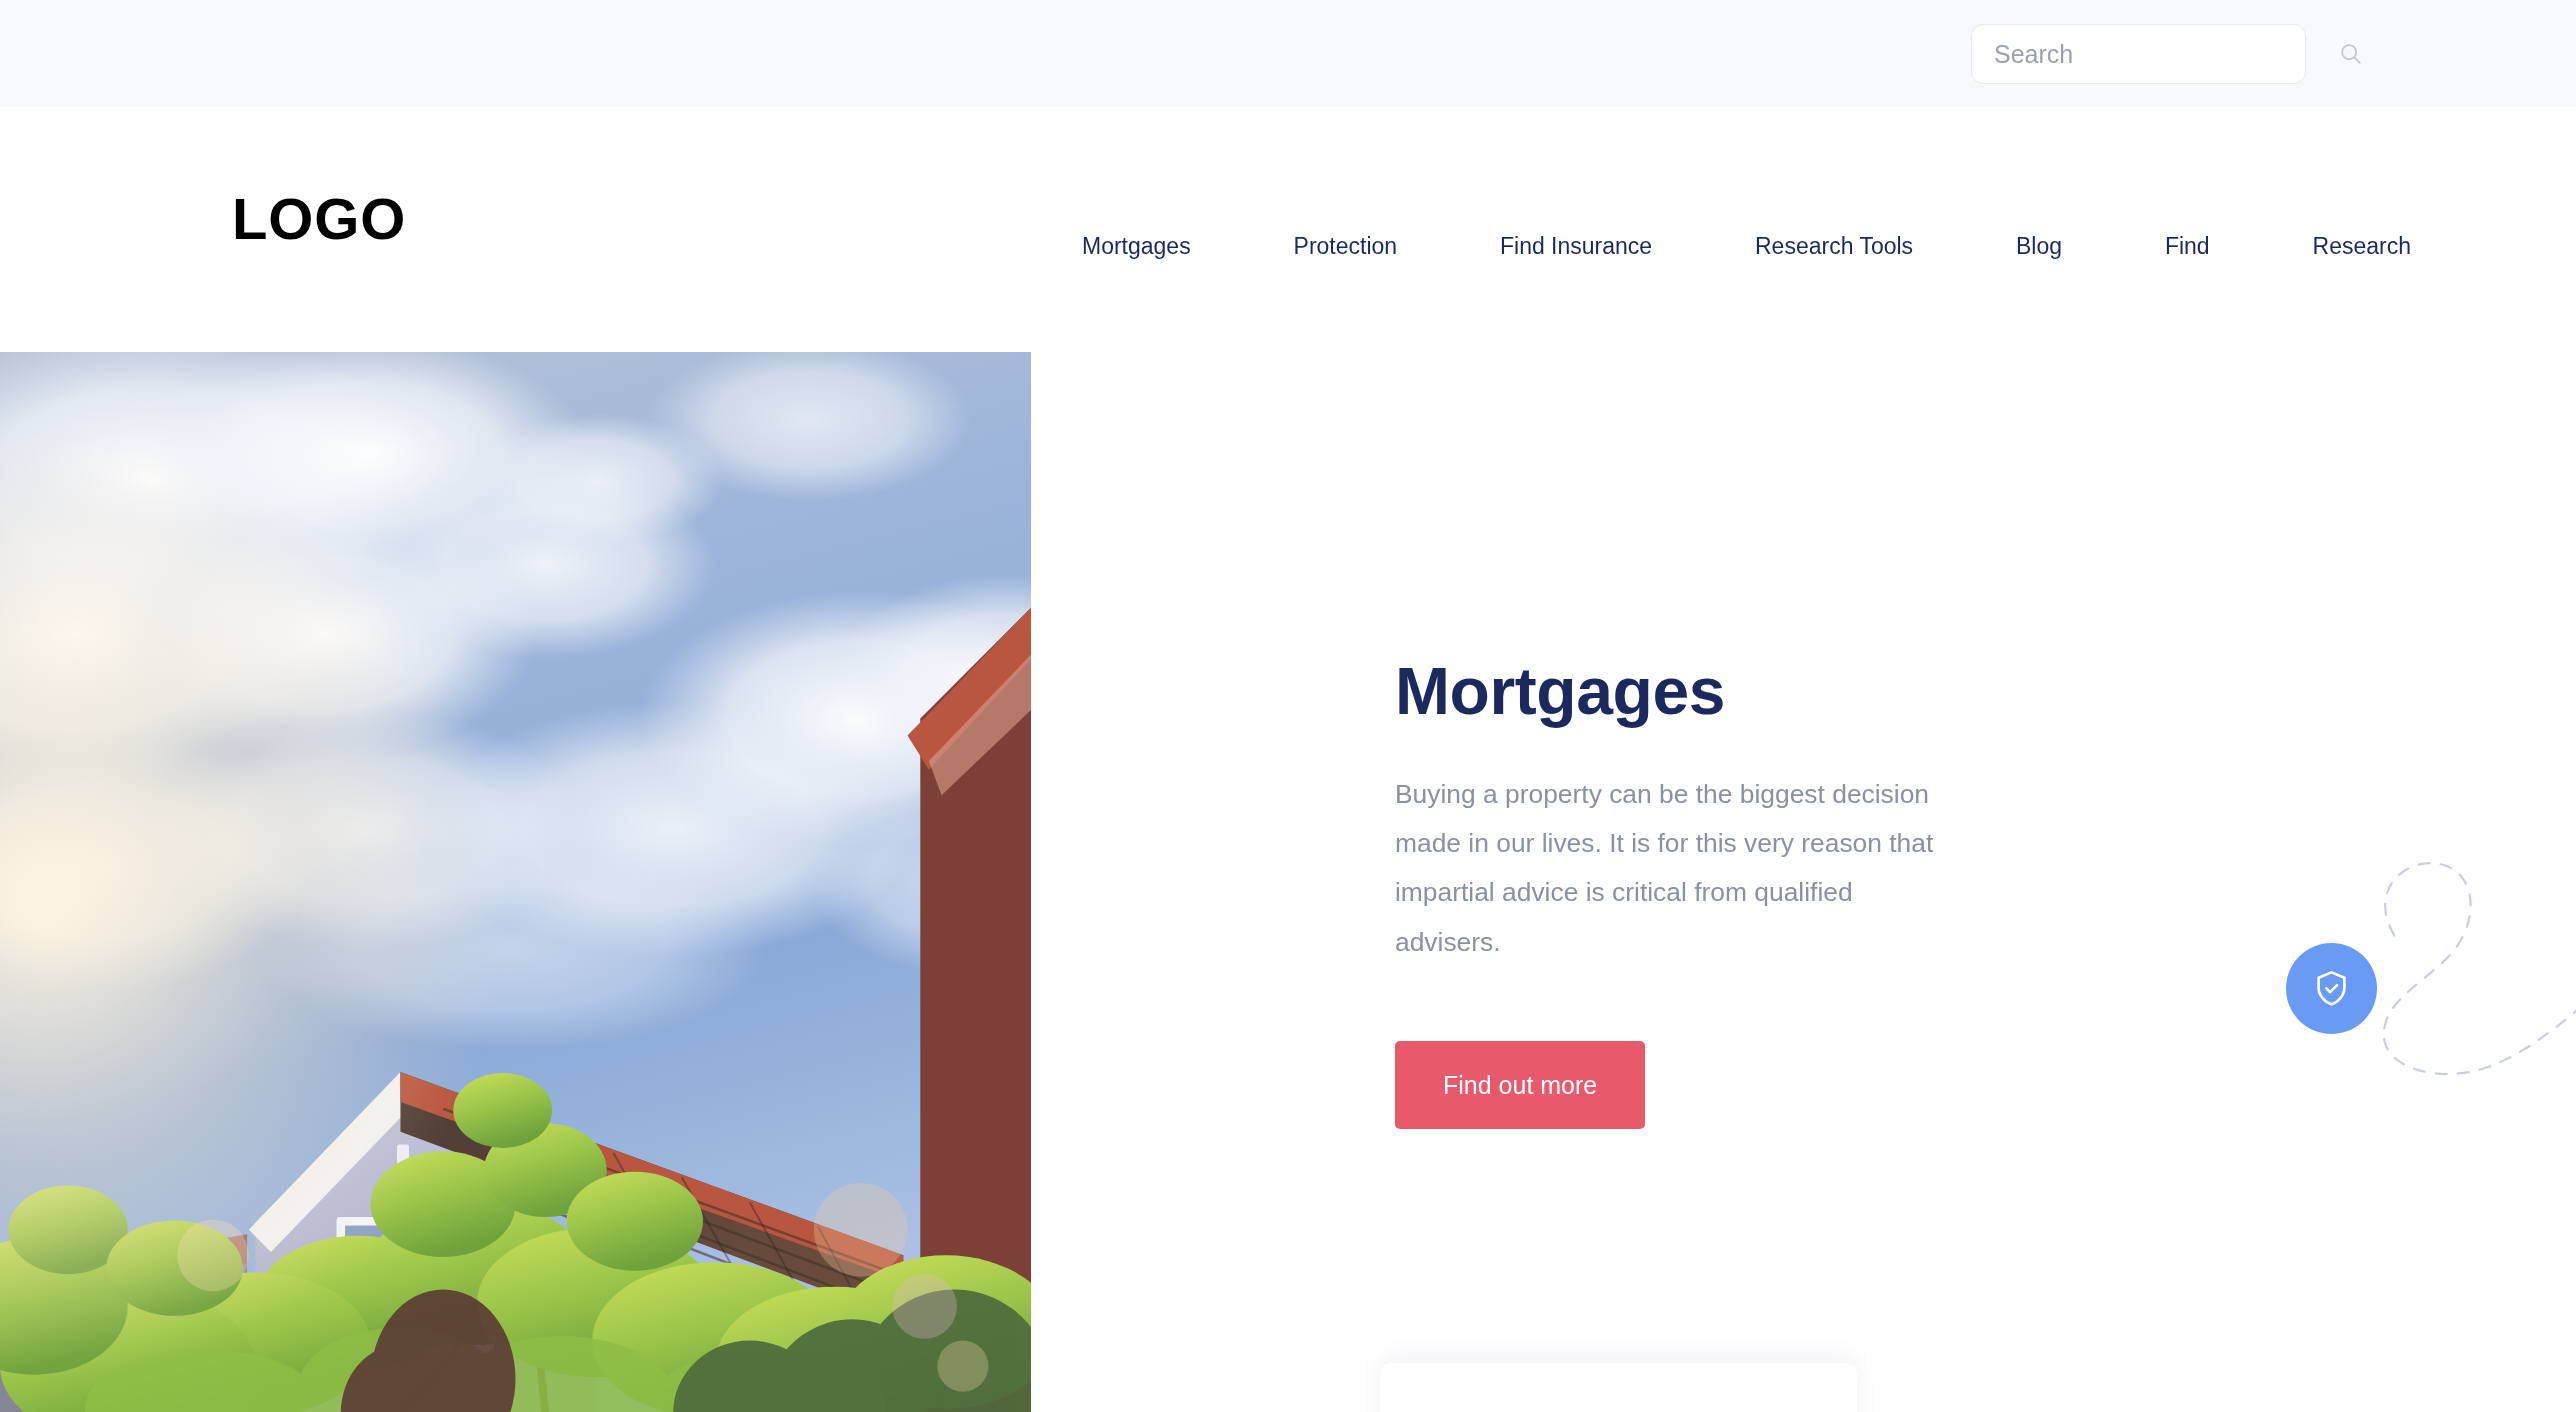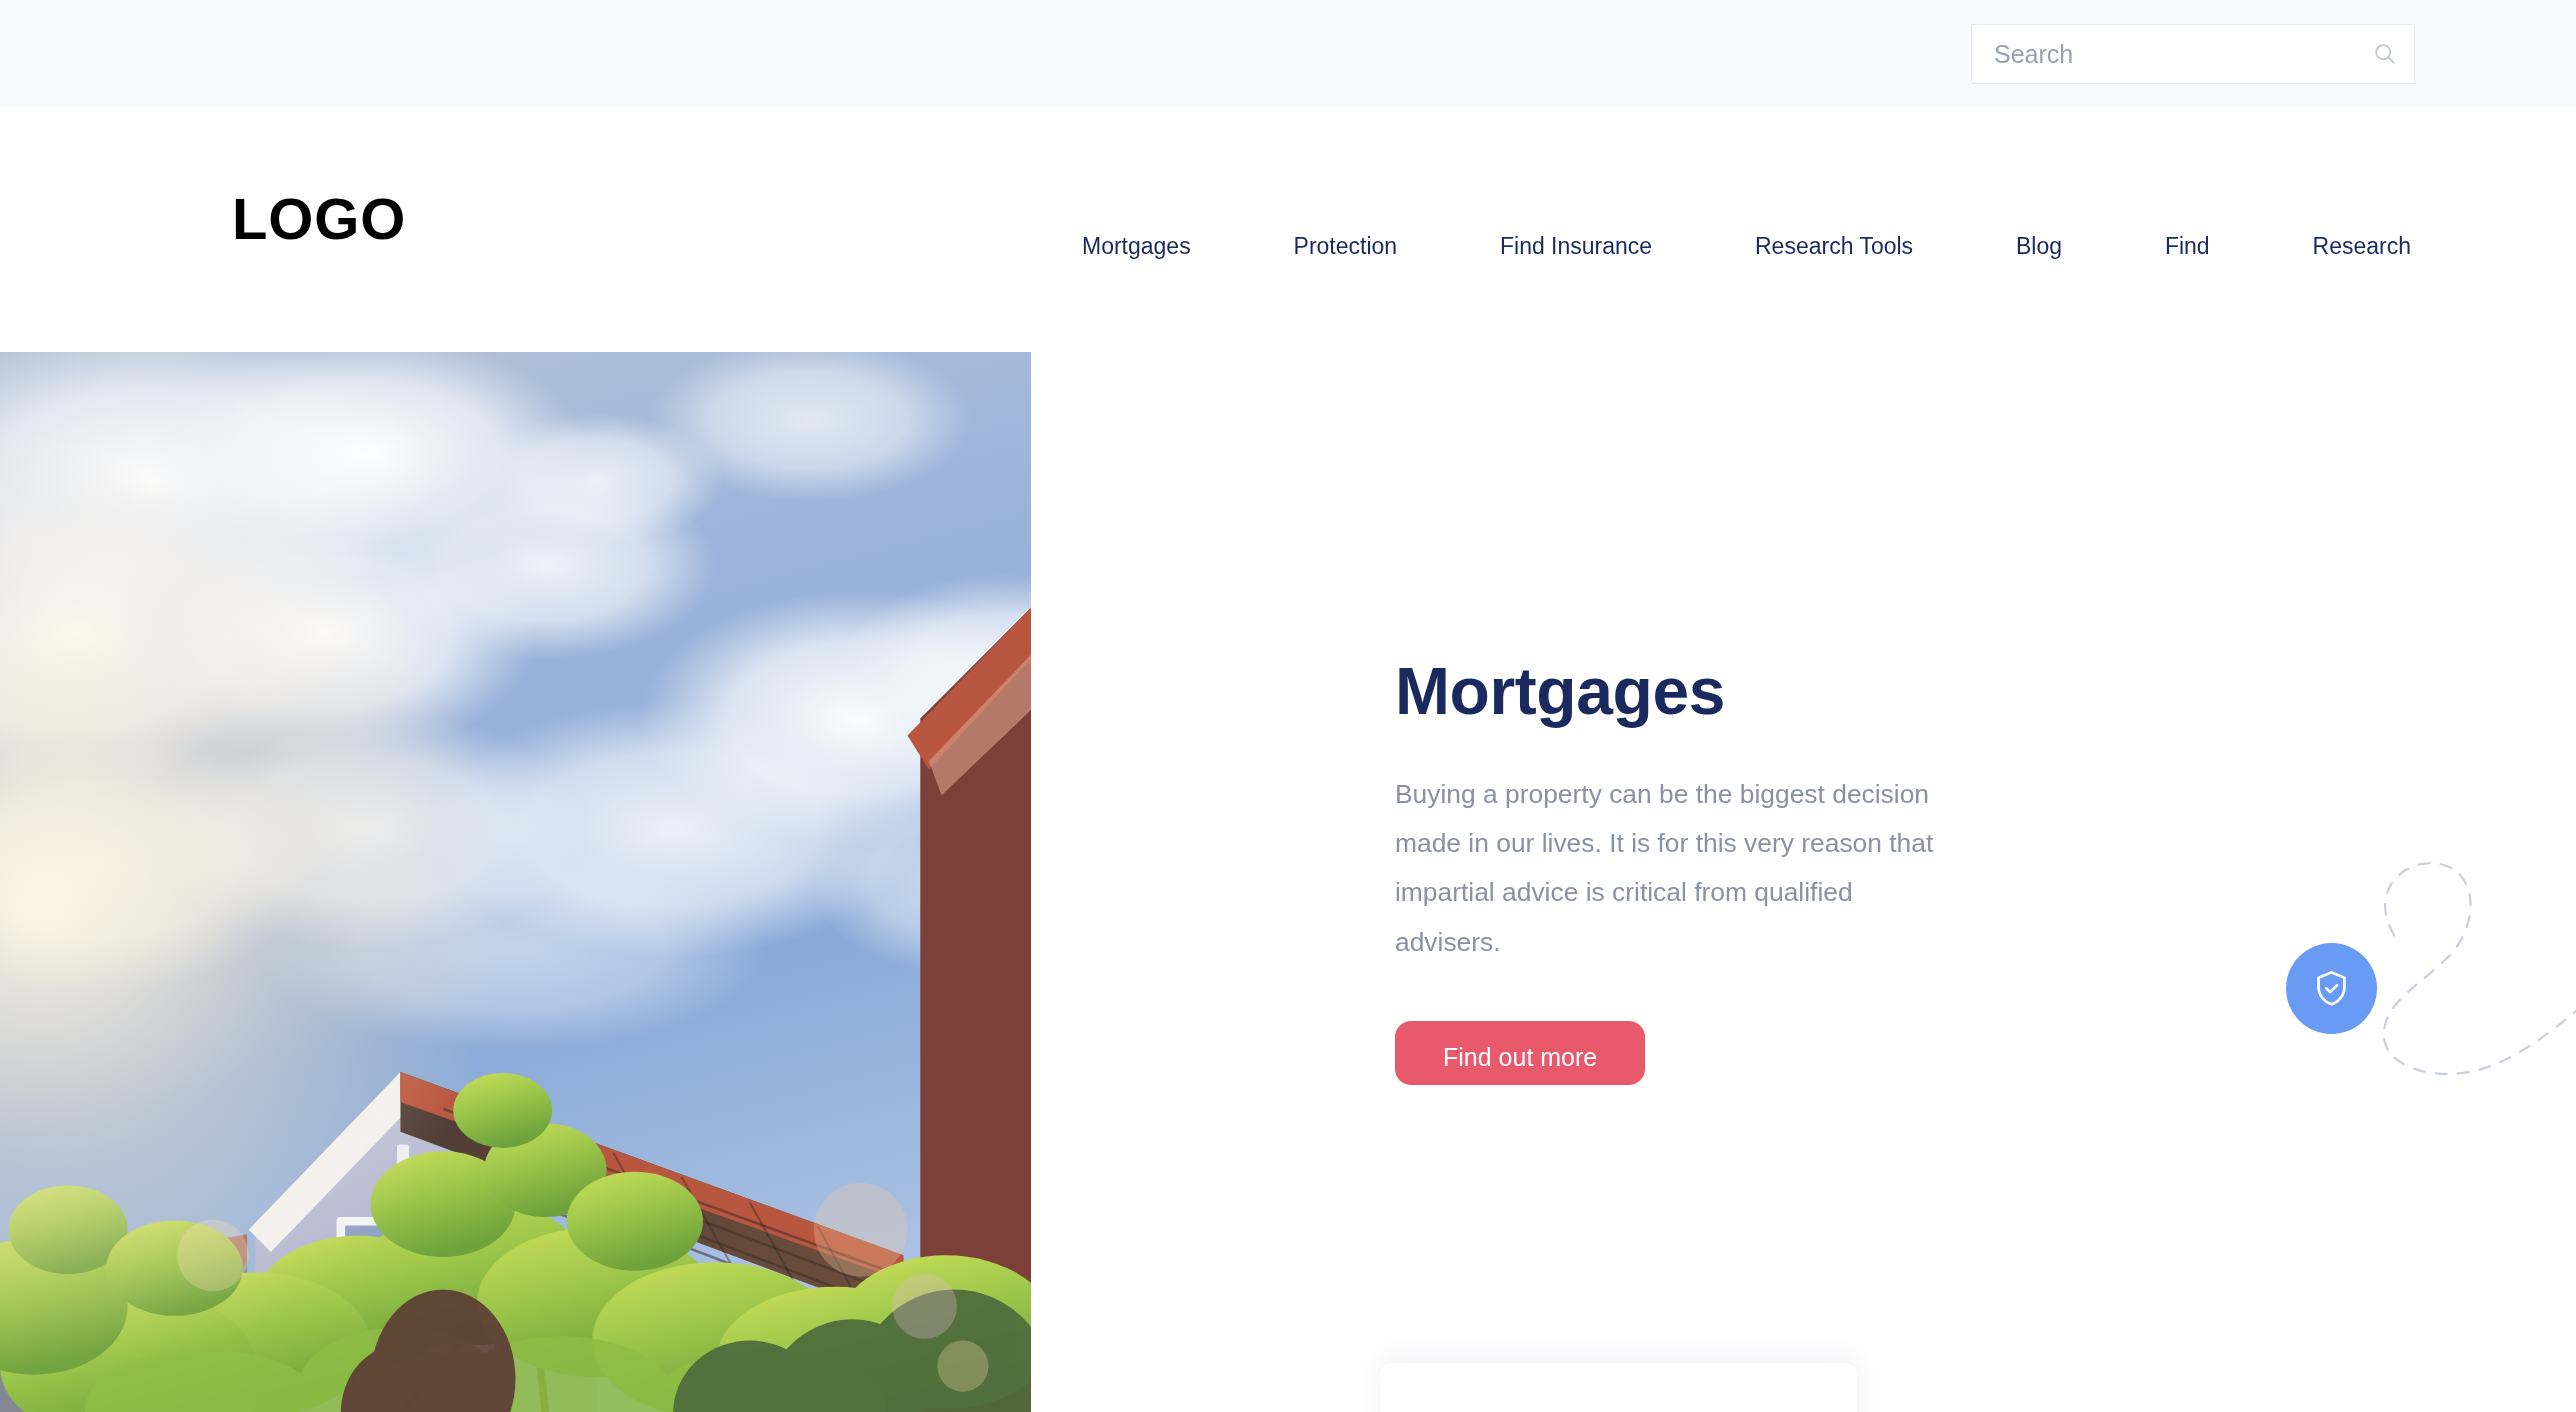--- a/index.html
+++ b/index.html
@@ -18,25 +18,25 @@
     top: 0; left: 0;
     width: 2576px;
     height: 107px;
     background: #f7f9fc;
   }
 
   .search-wrap {
     position: absolute;
     left: 1971px;
     top: 24px;
-    width: 444px;
+    width: 335px;
     height: 60px;
     background: #ffffff;
     border: 0.9px solid #e6e9ef;
-    border-radius: 2px;
+    border-radius: 12px;
     display: flex;
     align-items: center;
   }
 
   .search-input {
     flex: 1;
     height: 100%;
     border: none;
     outline: none;
     background: transparent;
@@ -126,28 +126,28 @@
 
   .hero-desc {
     margin-top: 43px;
     font-size: 26.4px;
     line-height: 1.86;
     color: #8a91a4;
     max-width: 562px;
   }
 
   .cta-button {
-    margin-top: 54px;
+    margin-top: 74px;
     display: inline-block;
     background: #e8596b;
     color: #ffffff;
     border: none;
-    border-radius: 16px;
+    border-radius: 5px;
     padding: 0 48px;
-    height: 64px;
+    height: 88px;
     line-height: 72px;
     font-size: 25px;
     font-family: "Liberation Sans", sans-serif;
     cursor: pointer;
   }
 
   
   .deco-curve {
     position: absolute;
     left: 2360px;

